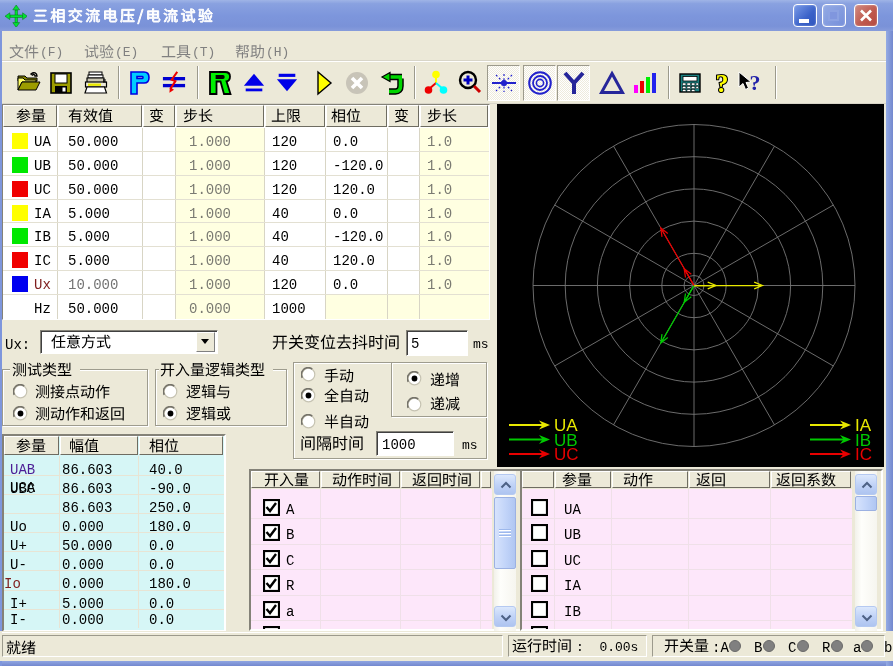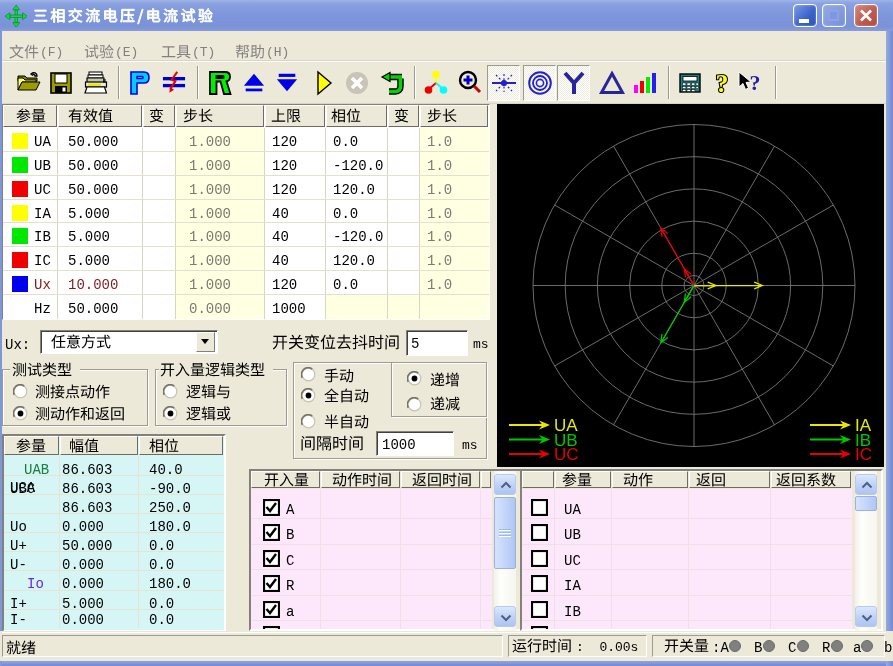--- a/index.html
+++ b/index.html
@@ -326,21 +326,21 @@
 <div style="position:absolute;left:427px;top:229px;font:14px 'Liberation Mono',monospace;line-height:16px;color:#7A7A72;white-space:pre">1.0</div>
 <div style="position:absolute;left:12px;top:252.23000000000002px;width:16px;height:16px;background:#F00000"></div>
 <div style="position:absolute;left:34px;top:253px;font:14px 'Liberation Mono',monospace;line-height:16px;color:#000000;white-space:pre">IC</div>
 <div style="position:absolute;left:68px;top:253px;font:14px 'Liberation Mono',monospace;line-height:16px;color:#000000;white-space:pre">5.000</div>
 <div style="position:absolute;left:189px;top:253px;font:14px 'Liberation Mono',monospace;line-height:16px;color:#7A7A72;white-space:pre">1.000</div>
 <div style="position:absolute;left:272px;top:253px;font:14px 'Liberation Mono',monospace;line-height:16px;color:#000000;white-space:pre">40</div>
 <div style="position:absolute;left:333px;top:253px;font:14px 'Liberation Mono',monospace;line-height:16px;color:#000000;white-space:pre">120.0</div>
 <div style="position:absolute;left:427px;top:253px;font:14px 'Liberation Mono',monospace;line-height:16px;color:#7A7A72;white-space:pre">1.0</div>
 <div style="position:absolute;left:12px;top:276.09px;width:16px;height:16px;background:#0000F0"></div>
 <div style="position:absolute;left:34px;top:277px;font:14px 'Liberation Mono',monospace;line-height:16px;color:#7f1d1d;white-space:pre">Ux</div>
-<div style="position:absolute;left:68px;top:277px;font:14px 'Liberation Mono',monospace;line-height:16px;color:#7f1d1d;white-space:pre">10.000</div>
+<div style="position:absolute;left:68px;top:277px;font:14px 'Liberation Mono',monospace;line-height:16px;color:#737373;white-space:pre">10.000</div>
 <div style="position:absolute;left:189px;top:277px;font:14px 'Liberation Mono',monospace;line-height:16px;color:#7A7A72;white-space:pre">1.000</div>
 <div style="position:absolute;left:272px;top:277px;font:14px 'Liberation Mono',monospace;line-height:16px;color:#000000;white-space:pre">120</div>
 <div style="position:absolute;left:333px;top:277px;font:14px 'Liberation Mono',monospace;line-height:16px;color:#000000;white-space:pre">0.0</div>
 <div style="position:absolute;left:427px;top:277px;font:14px 'Liberation Mono',monospace;line-height:16px;color:#7A7A72;white-space:pre">1.0</div>
 <div style="position:absolute;left:34px;top:301px;font:14px 'Liberation Mono',monospace;line-height:16px;color:#000000;white-space:pre">Hz</div>
 <div style="position:absolute;left:68px;top:301px;font:14px 'Liberation Mono',monospace;line-height:16px;color:#000000;white-space:pre">50.000</div>
 <div style="position:absolute;left:189px;top:301px;font:14px 'Liberation Mono',monospace;line-height:16px;color:#7A7A72;white-space:pre">0.000</div>
 <div style="position:absolute;left:272px;top:301px;font:14px 'Liberation Mono',monospace;line-height:16px;color:#000000;white-space:pre">1000</div>
 <div style="position:absolute;left:5px;top:337px;font:14px 'Liberation Mono',monospace;line-height:16px;color:#000000;white-space:pre">Ux:</div>
 <div style="position:absolute;left:40px;top:330px;width:178px;height:24px;background:#FFFFFF;border:1px solid #848278;border-right-color:#FFF;border-bottom-color:#FFF;box-shadow:1px 1px 0 #404040 inset"></div>
@@ -529,21 +529,21 @@
       </g>
     </svg>
 <svg style="position:absolute;left:149px;top:436px" width="32" height="19">
       <g transform="translate(0,15.2)" fill="#000000">
         <path transform="translate(0.0,0)" d="M8.2 -7.1H12.8V-4.5H8.2ZM8.2 -8.1V-10.7H12.8V-8.1ZM8.2 -3.5H12.8V-0.9H8.2ZM7.1 -11.7V1.1H8.2V0.2H12.8V1.1H13.9V-11.7ZM3.2 -12.6V-9.4H0.8V-8.3H3.1C2.5 -6.2 1.5 -3.9 0.4 -2.6C0.6 -2.4 0.9 -1.9 1.0 -1.6C1.8 -2.6 2.6 -4.3 3.2 -6.0V1.2H4.3V-5.7C4.9 -4.9 5.5 -4.0 5.8 -3.5L6.5 -4.4C6.2 -4.8 4.8 -6.4 4.3 -7.0V-8.3H6.5V-9.4H4.3V-12.6Z"></path>
         <path transform="translate(15.0,0)" d="M5.5 -9.9V-8.8H13.7V-9.9ZM6.5 -7.6C7.0 -5.5 7.4 -2.8 7.5 -1.2L8.7 -1.5C8.5 -3.1 8.0 -5.8 7.5 -7.9ZM8.5 -12.4C8.8 -11.7 9.1 -10.7 9.3 -10.0L10.4 -10.4C10.2 -11.0 9.9 -12.0 9.6 -12.7ZM4.9 -0.5V0.6H14.3V-0.5H11.2C11.8 -2.5 12.4 -5.5 12.8 -7.8L11.6 -8.0C11.3 -5.7 10.7 -2.5 10.2 -0.5ZM4.3 -12.5C3.4 -10.3 2.0 -8.0 0.6 -6.6C0.8 -6.3 1.1 -5.7 1.2 -5.4C1.7 -6.0 2.2 -6.6 2.7 -7.3V1.2H3.8V-9.0C4.4 -10.0 4.9 -11.1 5.4 -12.2Z"></path>
       </g>
     </svg>
 <div style="position:absolute;left:59px;top:456px;width:1px;height:172px;background:#E8E4D4"></div>
 <div style="position:absolute;left:138px;top:456px;width:1px;height:172px;background:#E8E4D4"></div>
-<div style="position:absolute;left:24px;top:462px;font:14px 'Liberation Mono',monospace;line-height:16px;color:#15803d;white-space:pre">UAB</div>
+<div style="position:absolute;left:10px;top:462px;font:14px 'Liberation Mono',monospace;line-height:16px;color:#4c1d95;white-space:pre">UAB</div>
 <div style="position:absolute;left:62px;top:462px;font:14px 'Liberation Mono',monospace;line-height:16px;color:#000000;white-space:pre">86.603</div>
 <div style="position:absolute;left:149px;top:462px;font:14px 'Liberation Mono',monospace;line-height:16px;color:#000000;white-space:pre">40.0</div>
 <div style="position:absolute;left:4px;top:475px;width:220px;height:1px;background:#E8E4D4"></div>
 <div style="position:absolute;left:10px;top:481px;font:14px 'Liberation Mono',monospace;line-height:16px;color:#000000;white-space:pre">UBC</div>
 <div style="position:absolute;left:62px;top:481px;font:14px 'Liberation Mono',monospace;line-height:16px;color:#000000;white-space:pre">86.603</div>
 <div style="position:absolute;left:149px;top:481px;font:14px 'Liberation Mono',monospace;line-height:16px;color:#000000;white-space:pre">-90.0</div>
 <div style="position:absolute;left:4px;top:494px;width:220px;height:1px;background:#E8E4D4"></div>
 <div style="position:absolute;left:10px;top:480px;font:14px 'Liberation Mono',monospace;line-height:16px;color:#000000;white-space:pre">UCA</div>
 <div style="position:absolute;left:62px;top:500px;font:14px 'Liberation Mono',monospace;line-height:16px;color:#000000;white-space:pre">86.603</div>
 <div style="position:absolute;left:149px;top:500px;font:14px 'Liberation Mono',monospace;line-height:16px;color:#000000;white-space:pre">250.0</div>
@@ -553,21 +553,21 @@
 <div style="position:absolute;left:149px;top:519px;font:14px 'Liberation Mono',monospace;line-height:16px;color:#000000;white-space:pre">180.0</div>
 <div style="position:absolute;left:4px;top:532px;width:220px;height:1px;background:#E8E4D4"></div>
 <div style="position:absolute;left:10px;top:538px;font:14px 'Liberation Mono',monospace;line-height:16px;color:#000000;white-space:pre">U+</div>
 <div style="position:absolute;left:62px;top:538px;font:14px 'Liberation Mono',monospace;line-height:16px;color:#000000;white-space:pre">50.000</div>
 <div style="position:absolute;left:149px;top:538px;font:14px 'Liberation Mono',monospace;line-height:16px;color:#000000;white-space:pre">0.0</div>
 <div style="position:absolute;left:4px;top:551px;width:220px;height:1px;background:#E8E4D4"></div>
 <div style="position:absolute;left:10px;top:557px;font:14px 'Liberation Mono',monospace;line-height:16px;color:#000000;white-space:pre">U-</div>
 <div style="position:absolute;left:62px;top:557px;font:14px 'Liberation Mono',monospace;line-height:16px;color:#000000;white-space:pre">0.000</div>
 <div style="position:absolute;left:149px;top:557px;font:14px 'Liberation Mono',monospace;line-height:16px;color:#000000;white-space:pre">0.0</div>
 <div style="position:absolute;left:4px;top:570px;width:220px;height:1px;background:#E8E4D4"></div>
-<div style="position:absolute;left:27px;top:576px;font:14px 'Liberation Mono',monospace;line-height:16px;color:#6d28d9;white-space:pre">Io</div>
+<div style="position:absolute;left:4px;top:576px;font:14px 'Liberation Mono',monospace;line-height:16px;color:#7f1d1d;white-space:pre">Io</div>
 <div style="position:absolute;left:62px;top:576px;font:14px 'Liberation Mono',monospace;line-height:16px;color:#000000;white-space:pre">0.000</div>
 <div style="position:absolute;left:149px;top:576px;font:14px 'Liberation Mono',monospace;line-height:16px;color:#000000;white-space:pre">180.0</div>
 <div style="position:absolute;left:4px;top:590px;width:220px;height:1px;background:#E8E4D4"></div>
 <div style="position:absolute;left:10px;top:596px;font:14px 'Liberation Mono',monospace;line-height:16px;color:#000000;white-space:pre">I+</div>
 <div style="position:absolute;left:62px;top:596px;font:14px 'Liberation Mono',monospace;line-height:16px;color:#000000;white-space:pre">5.000</div>
 <div style="position:absolute;left:149px;top:596px;font:14px 'Liberation Mono',monospace;line-height:16px;color:#000000;white-space:pre">0.0</div>
 <div style="position:absolute;left:4px;top:609px;width:220px;height:1px;background:#E8E4D4"></div>
 <div style="position:absolute;left:10px;top:612px;font:14px 'Liberation Mono',monospace;line-height:16px;color:#000000;white-space:pre">I-</div>
 <div style="position:absolute;left:62px;top:612px;font:14px 'Liberation Mono',monospace;line-height:16px;color:#000000;white-space:pre">0.000</div>
 <div style="position:absolute;left:149px;top:612px;font:14px 'Liberation Mono',monospace;line-height:16px;color:#000000;white-space:pre">0.0</div>

